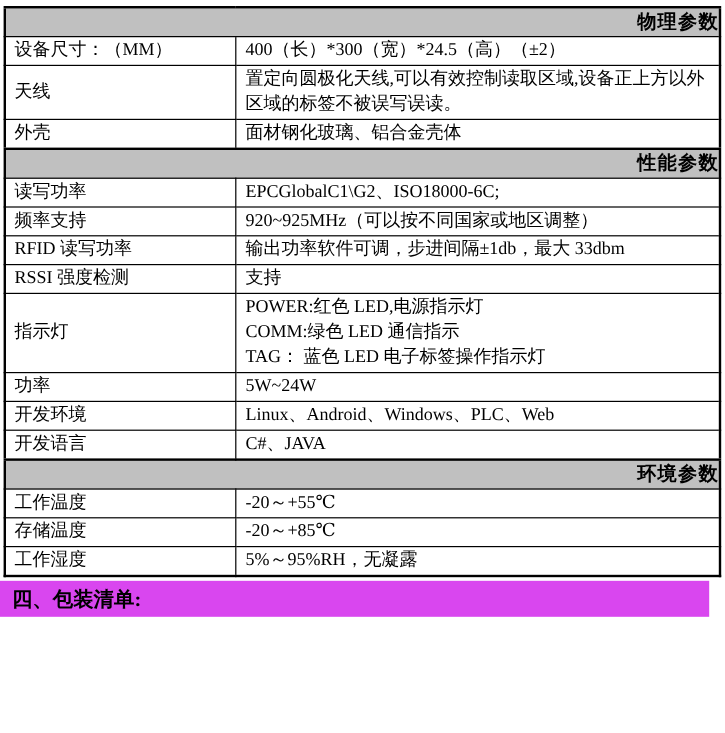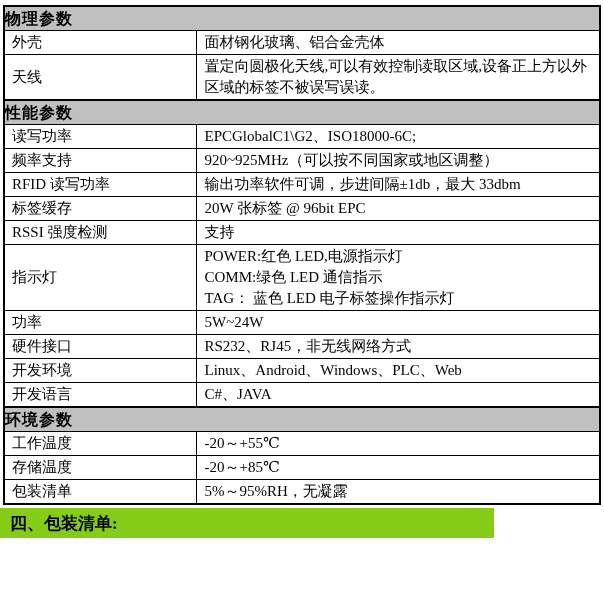--- a/index.html
+++ b/index.html
@@ -27,29 +27,29 @@
   }
   .spec td.v{
     padding-left:8px;
     white-space:pre-line;
   }
   .spec tr.sec td{
     border-top:2px solid #000;
     border-bottom:1px solid #000;
     background:#c0c0c0;
     font-weight:bold;
-    text-align:left;
+    text-align:right;
     font-size:16px;
     padding:1px 0;
     letter-spacing:1px;
   }
   .packing-bar{
-    width:494px;
+    width:591px;
     height:30px;
-    background:#84cc16;
+    background:#d946ef;
     margin-top:3px;
     display:flex;
     align-items:center;
     padding-left:10px;
     box-sizing:border-box;
     font-weight:bold;
     font-size:17px;
   }
 </style>
 </head>
@@ -58,64 +58,60 @@
 <table class="spec">
   <colgroup>
       <col style="width:192px">
       <col style="width:404px">
     </colgroup>
   <tbody>
     <tr class="sec">
       <td colspan="2">物理参数</td>
     </tr>
     <tr>
-      <td class="l">外壳</td>
-      <td class="v">面材钢化玻璃、铝合金壳体</td>
+      <td class="l">设备尺寸：（MM）</td>
+      <td class="v">400（长）*300（宽）*24.5（高）（±2）</td>
     </tr>
     <tr>
       <td class="l">天线</td>
       <td class="v">置定向圆极化天线,可以有效控制读取区域,设备正上方以外区域的标签不被误写误读。</td>
+    </tr>
+    <tr>
+      <td class="l">外壳</td>
+      <td class="v">面材钢化玻璃、铝合金壳体</td>
     </tr>
 
     <tr class="sec">
       <td colspan="2">性能参数</td>
     </tr>
     <tr>
       <td class="l">读写功率</td>
       <td class="v">EPCGlobalC1\G2、ISO18000-6C;</td>
     </tr>
     <tr>
       <td class="l">频率支持</td>
       <td class="v">920~925MHz（可以按不同国家或地区调整）</td>
     </tr>
     <tr>
       <td class="l">RFID 读写功率</td>
       <td class="v">输出功率软件可调，步进间隔±1db，最大 33dbm</td>
     </tr>
     <tr>
-      <td class="l">标签缓存</td>
-      <td class="v">20W 张标签 @ 96bit EPC</td>
-    </tr>
-    <tr>
       <td class="l">RSSI 强度检测</td>
       <td class="v">支持</td>
     </tr>
     <tr>
       <td class="l">指示灯</td>
       <td class="v">POWER:红色 LED,电源指示灯
 COMM:绿色 LED 通信指示
 TAG： 蓝色 LED 电子标签操作指示灯</td>
     </tr>
     <tr>
       <td class="l">功率</td>
       <td class="v">5W~24W</td>
-    </tr>
-    <tr>
-      <td class="l">硬件接口</td>
-      <td class="v">RS232、RJ45，非无线网络方式</td>
     </tr>
     <tr>
       <td class="l">开发环境</td>
       <td class="v">Linux、Android、Windows、PLC、Web</td>
     </tr>
     <tr>
       <td class="l">开发语言</td>
       <td class="v">C#、JAVA</td>
     </tr>
 
@@ -124,21 +120,21 @@
     </tr>
     <tr>
       <td class="l">工作温度</td>
       <td class="v">-20～+55℃</td>
     </tr>
     <tr>
       <td class="l">存储温度</td>
       <td class="v">-20～+85℃</td>
     </tr>
     <tr>
-      <td class="l">包装清单</td>
+      <td class="l">工作湿度</td>
       <td class="v">5%～95%RH，无凝露</td>
     </tr>
   </tbody>
 </table>
 
 <div class="packing-bar">
   <span>四、包装清单:</span>
 </div>
 
 </body></html>

